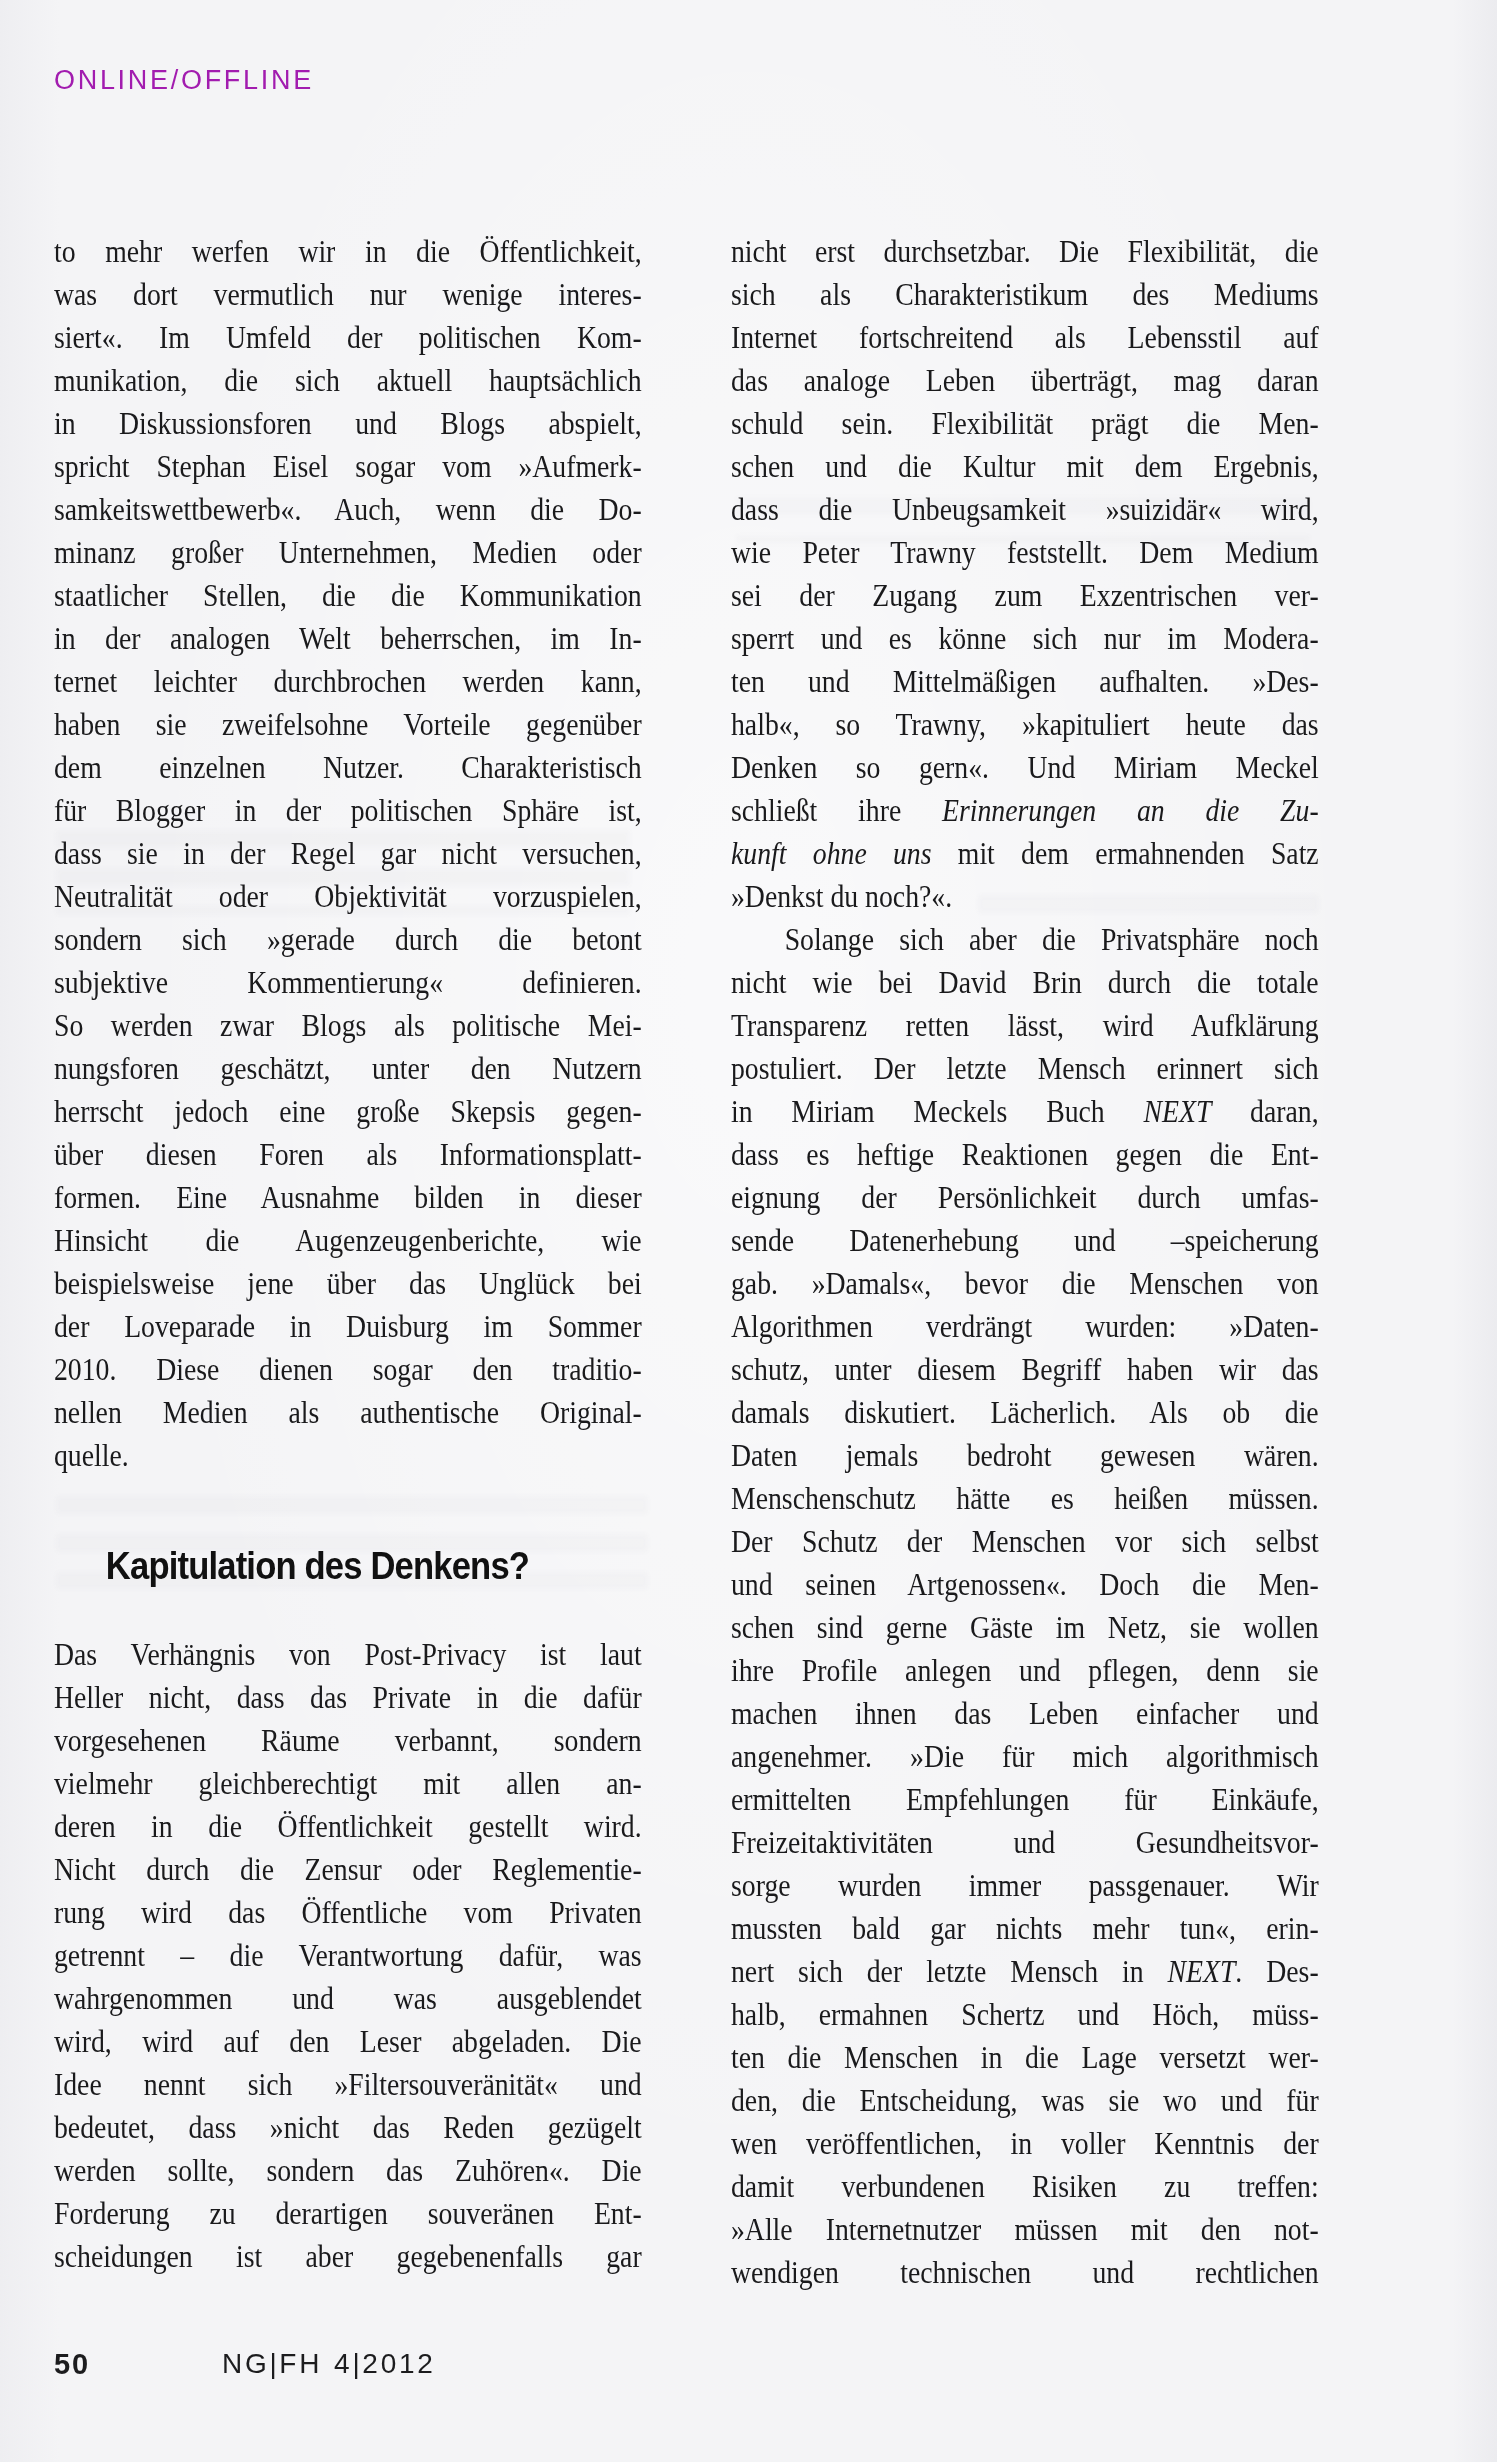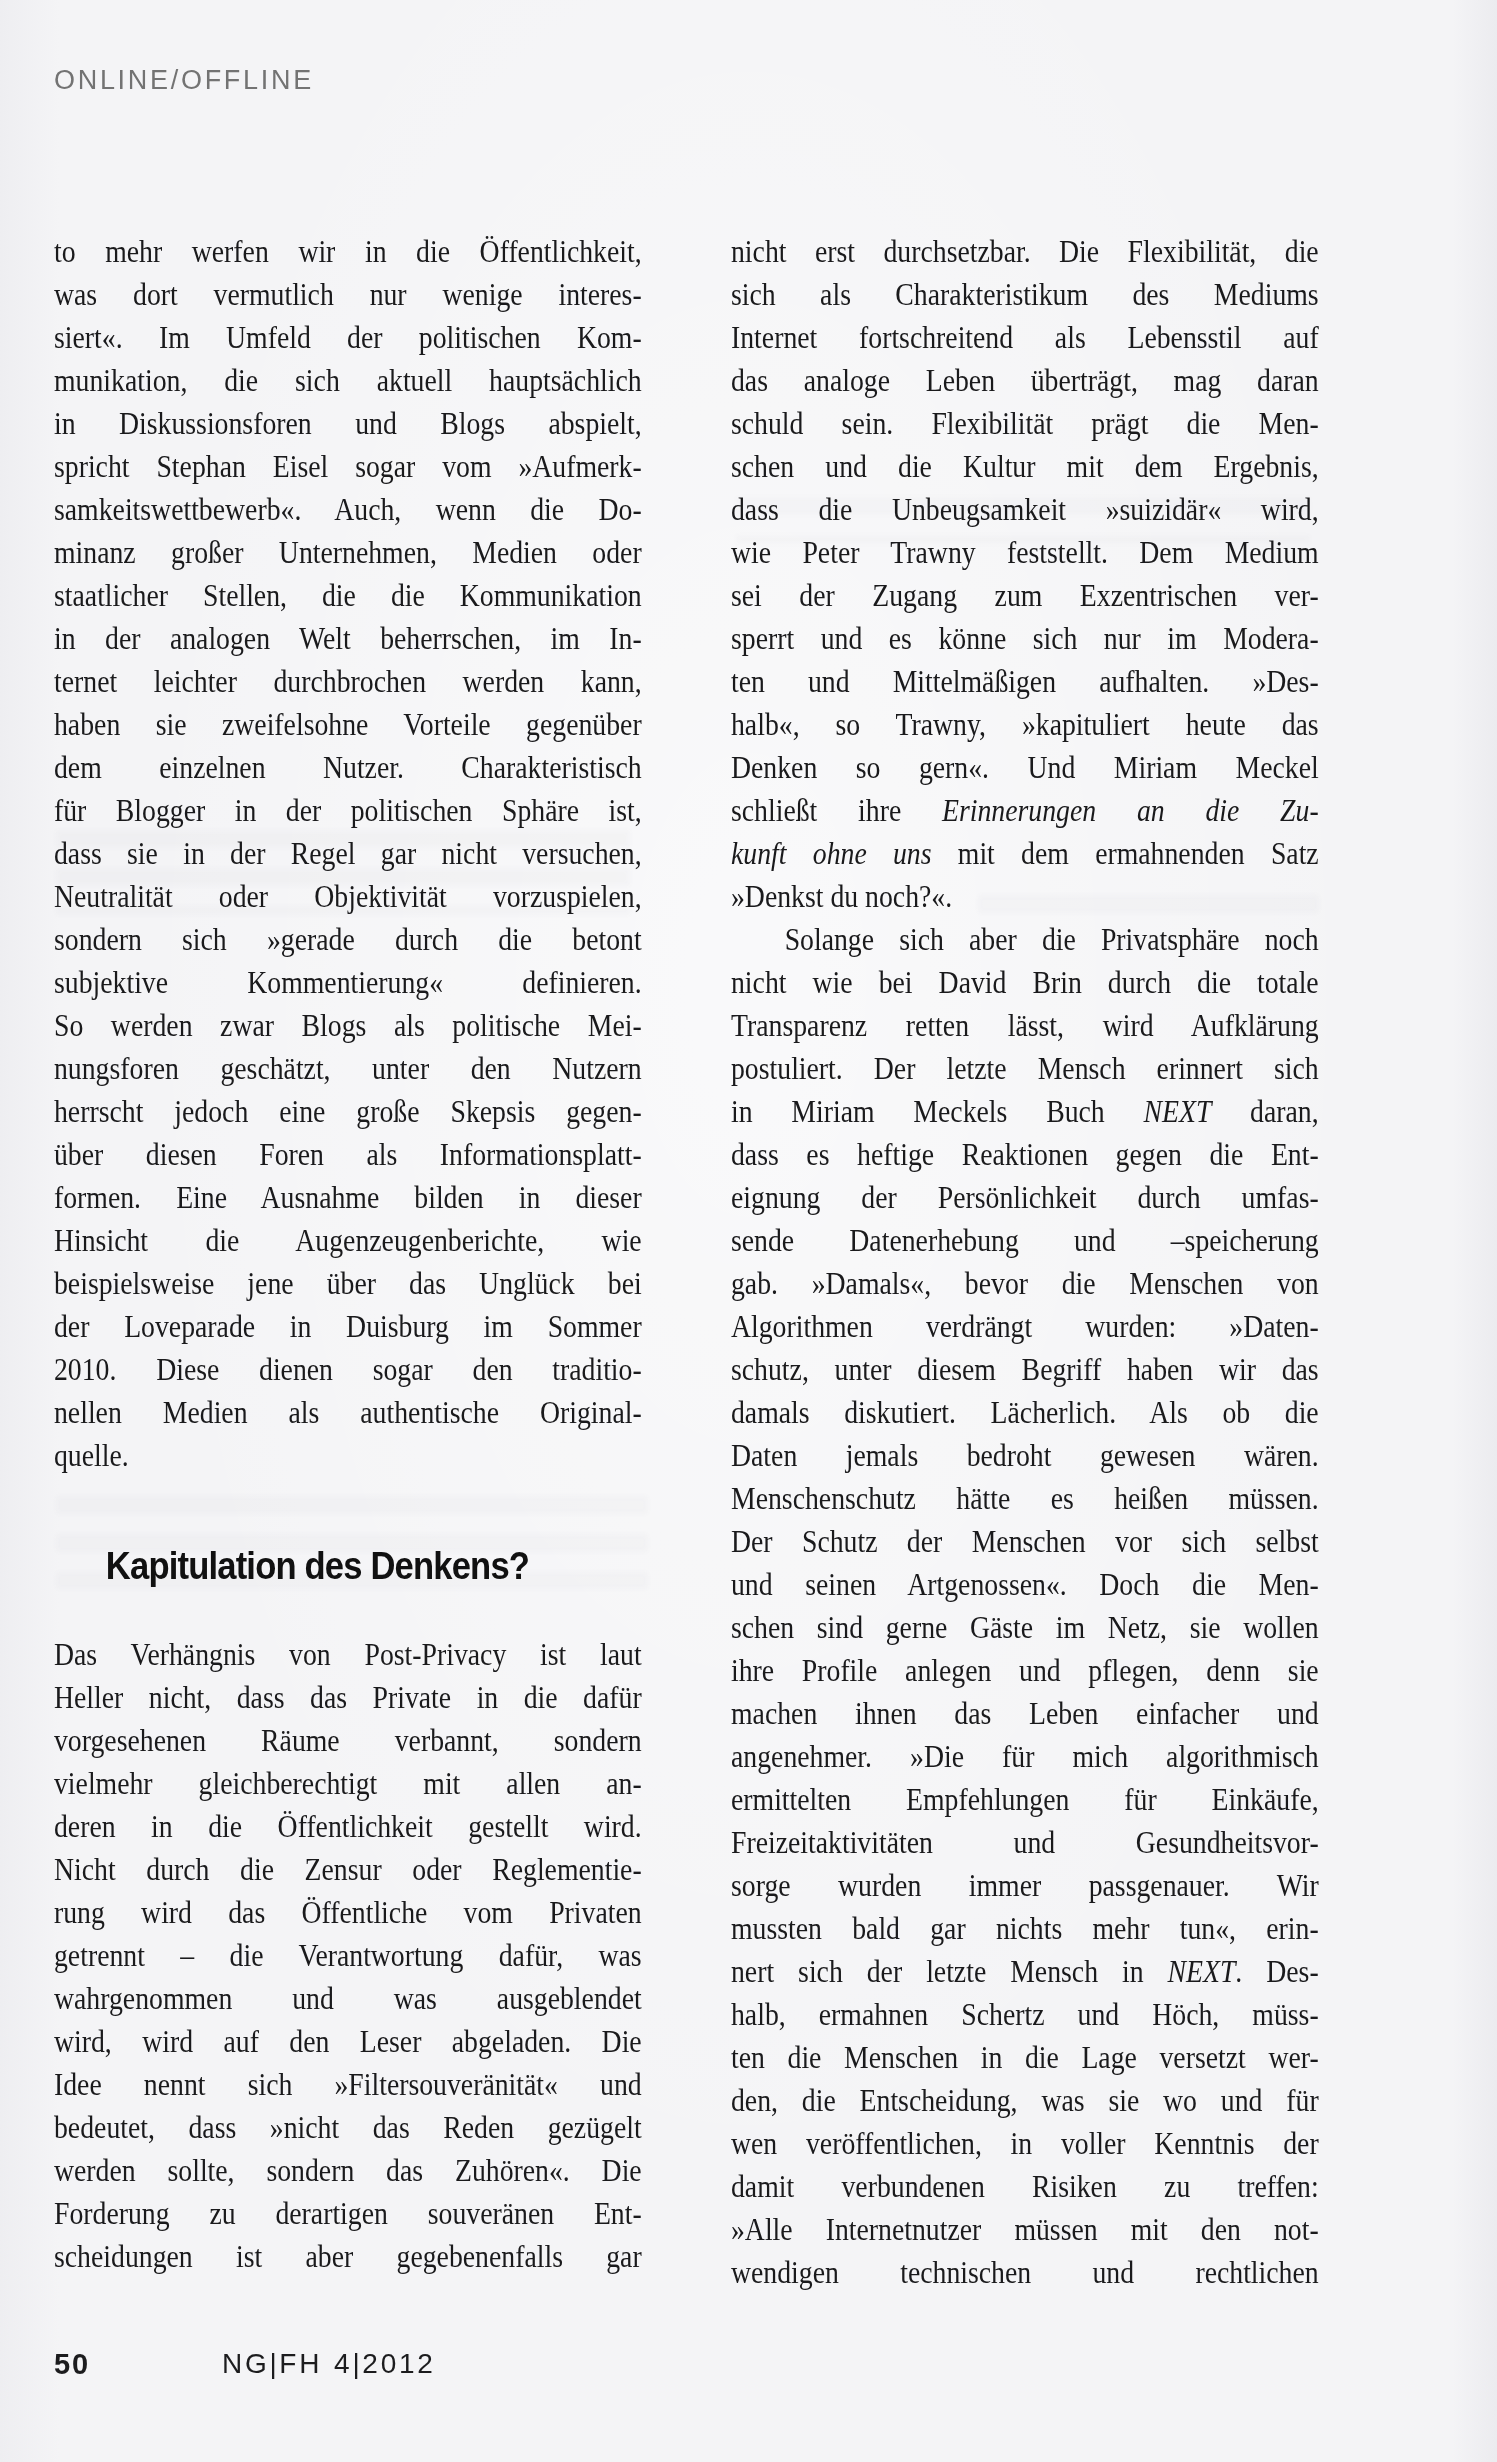--- a/index.html
+++ b/index.html
@@ -9,21 +9,21 @@
     background-image:radial-gradient(ellipse at 50% 40%, rgba(255,255,255,.5) 0%, rgba(255,255,255,0) 60%),
                      linear-gradient(90deg, rgba(210,210,218,.18) 0%, rgba(255,255,255,0) 4%, rgba(255,255,255,0) 97%, rgba(205,205,214,.22) 100%);
     font-family:"Liberation Serif","DejaVu Serif",serif;
     color:#1a1a1c;
     position:relative;
     overflow:hidden;
   }
   .kicker{
     position:absolute;left:54px;top:65px;
     font-family:"Liberation Sans","DejaVu Sans",sans-serif;
-    font-size:27px;letter-spacing:2.7px;font-weight:500;color:#737373;
+    font-size:27px;letter-spacing:2.7px;font-weight:500;color:#a21caf;
   }
   .col{
     position:absolute;top:231px;width:646px;
     transform:scaleX(0.9097);transform-origin:left top;
     font-size:30.5px;line-height:43px;
   }
   .col-left{left:54px;}
   .col-right{left:731px;}
   .line{
     height:43px;

